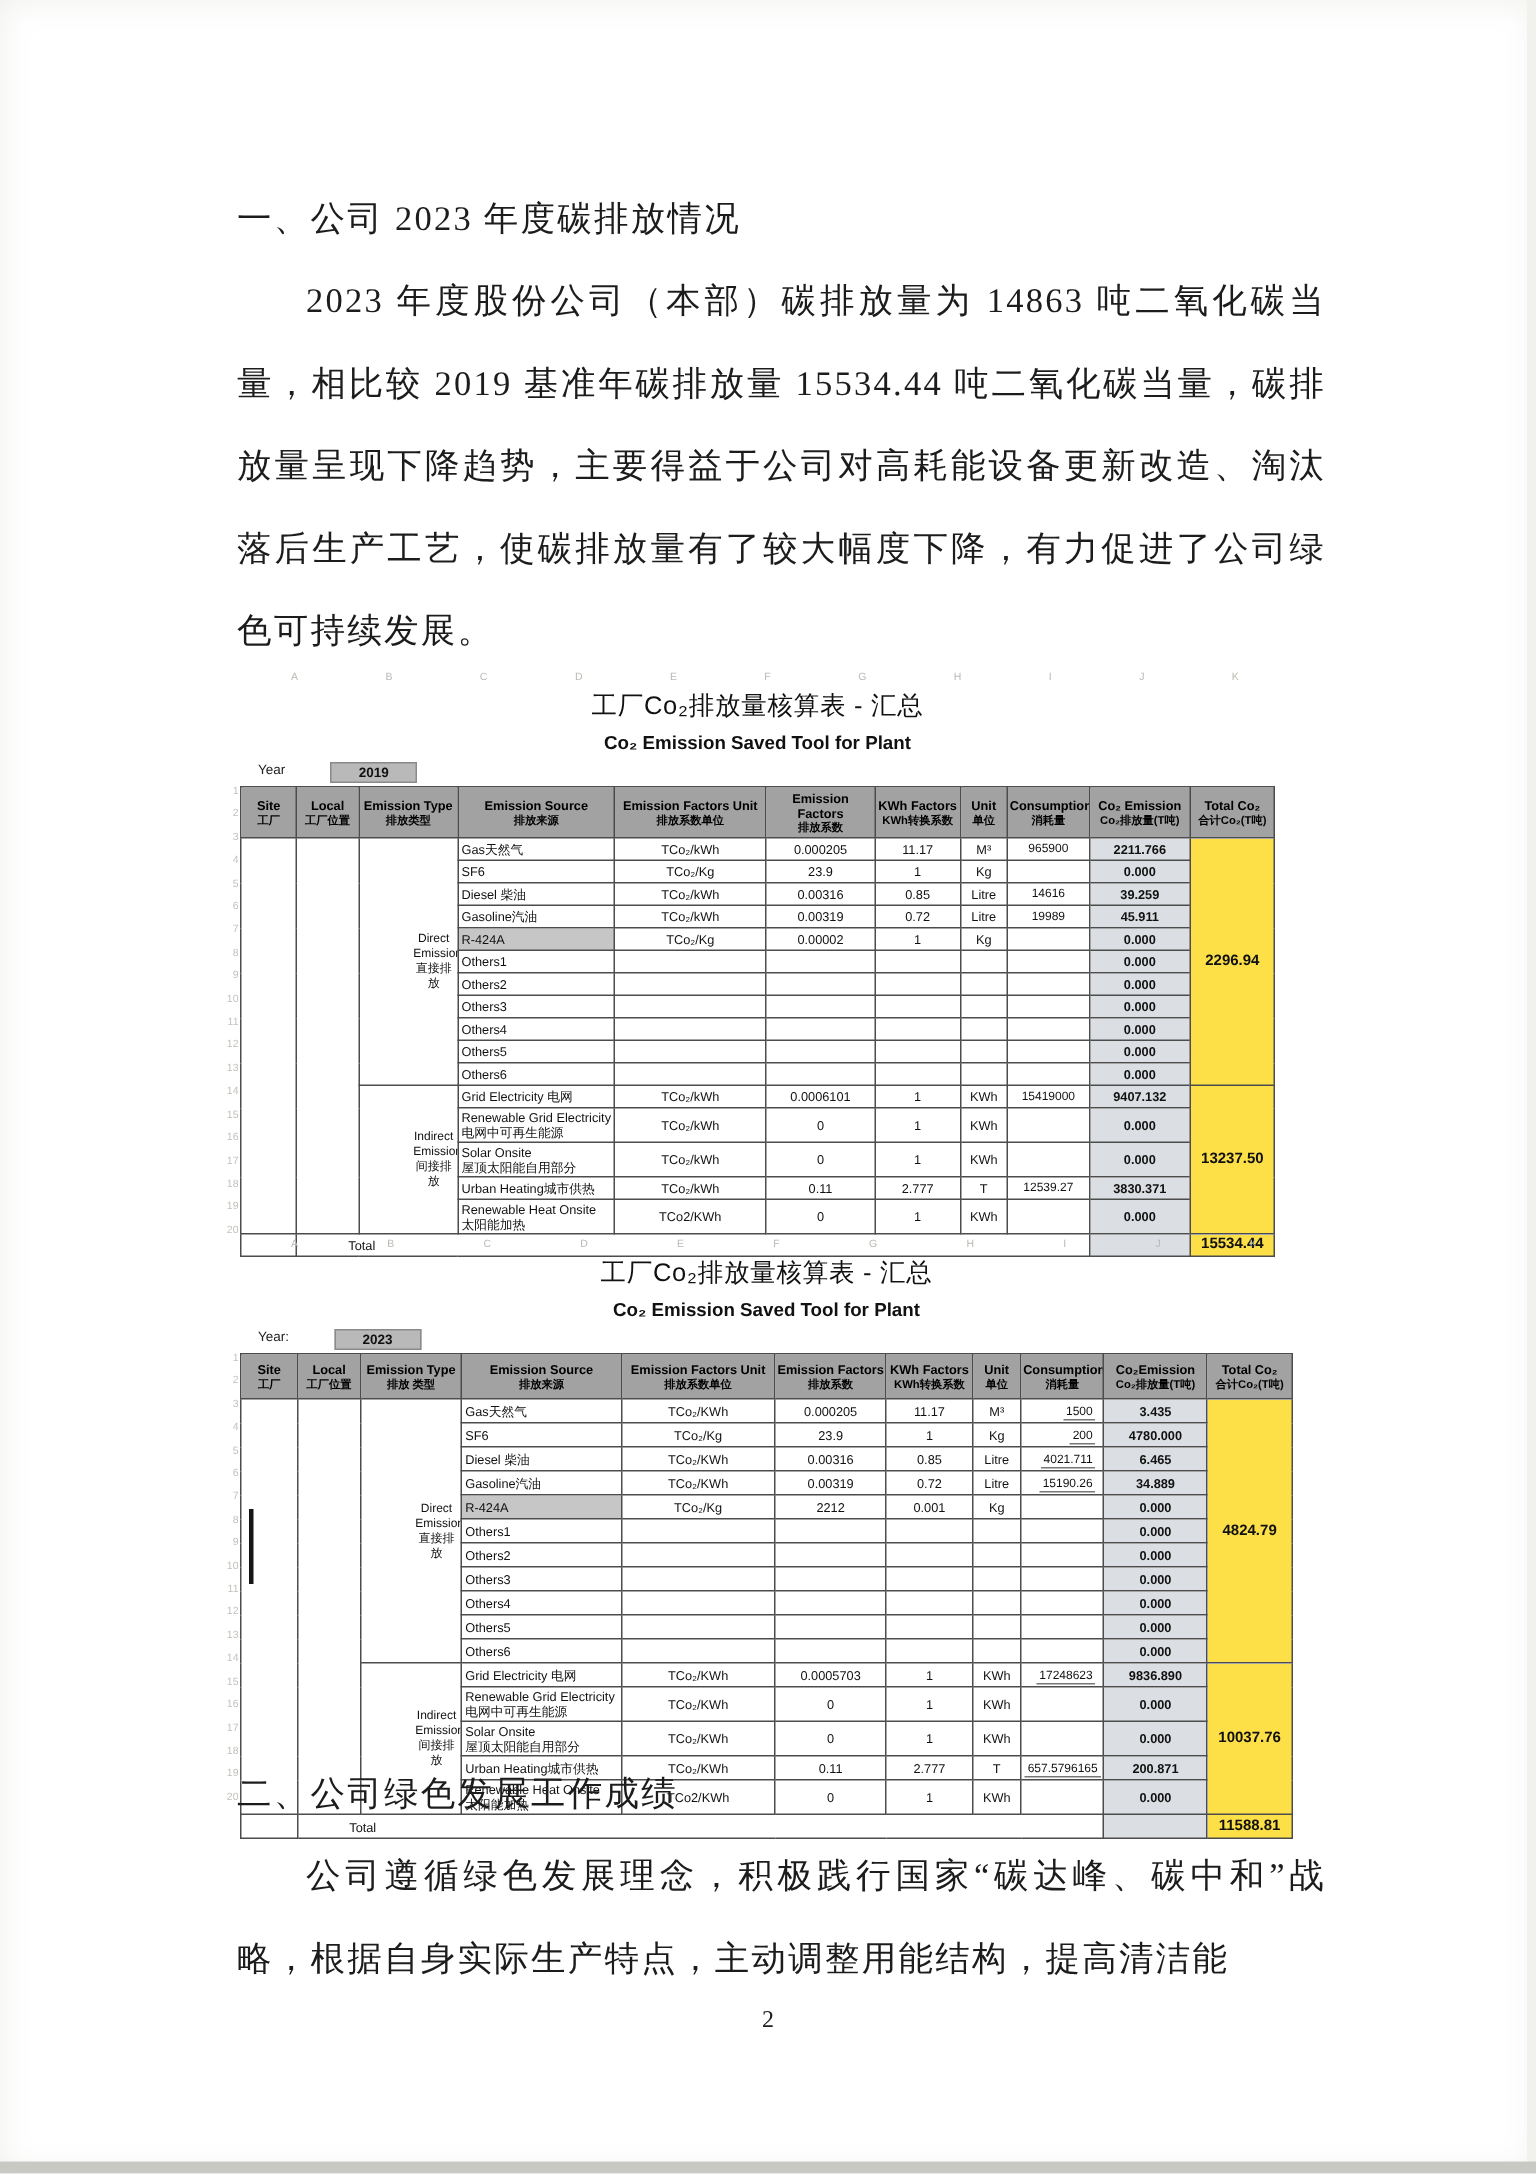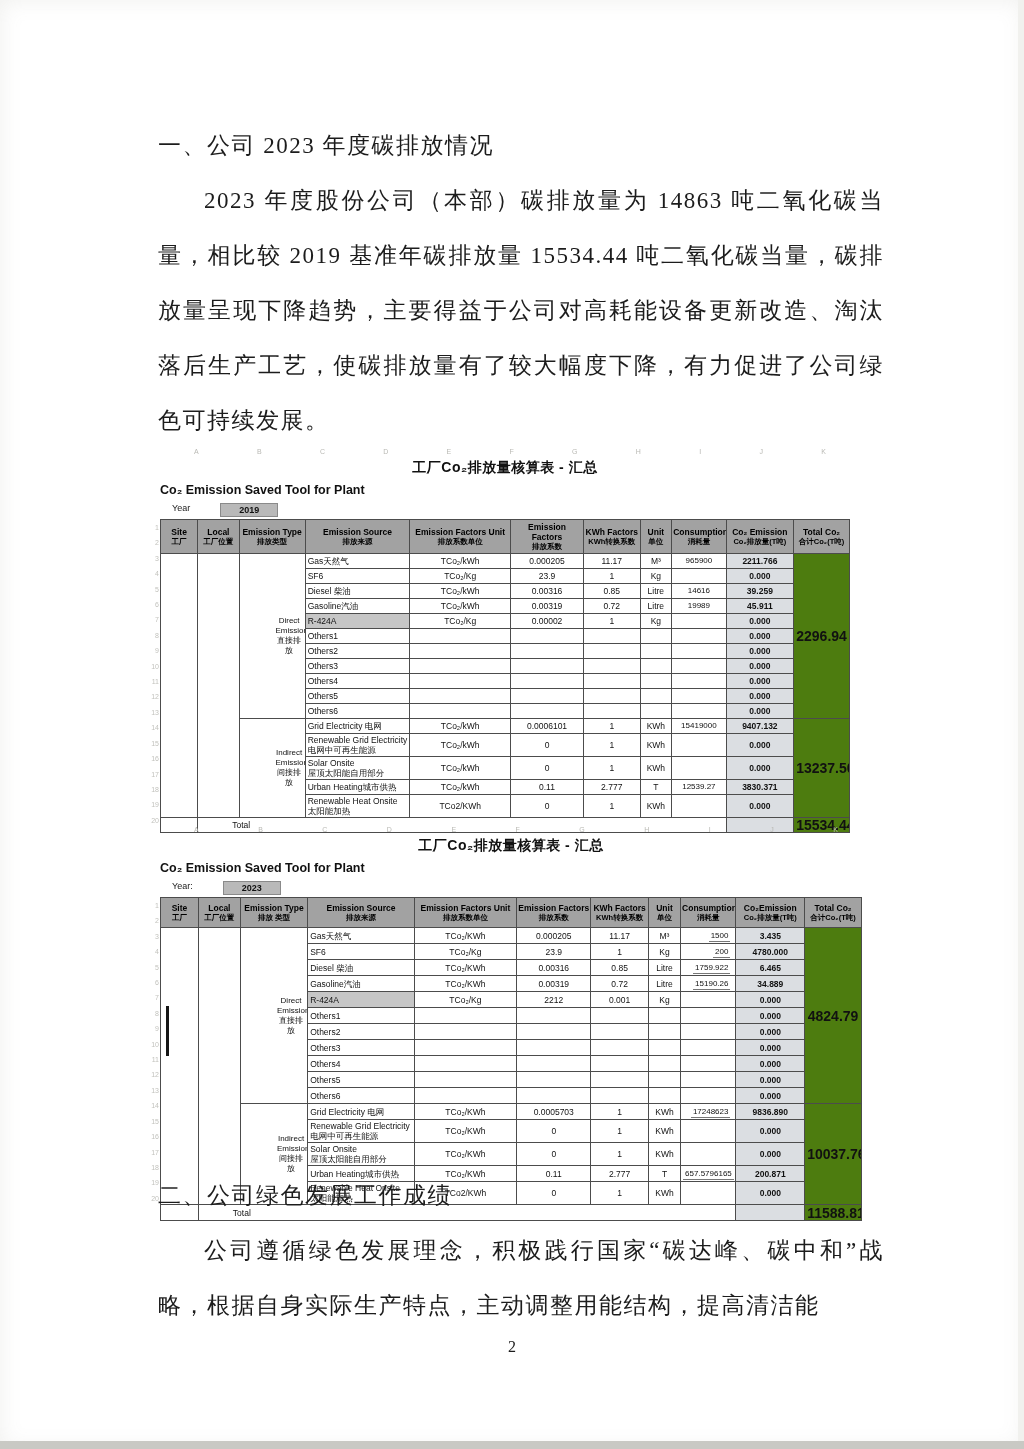--- a/index.html
+++ b/index.html
@@ -18,40 +18,40 @@
   .doc-para{text-indent:2em;margin:0;}
   .page-number{position:absolute;left:0;top:1338px;width:100%;text-align:center;
                font-size:16px;letter-spacing:0;}
 
   
   .tbl-host{position:absolute;font-family:"Liberation Sans","DejaVu Sans",sans-serif;color:#111;}
   .tbl-host-0{left:160px;top:448px;width:690px;}
   .tbl-host-1{left:160px;top:826px;width:702px;}
   .col-letters{display:flex;justify-content:space-between;padding:0 24px 0 34px;
                font-size:7px;color:#b9b9b4;height:10px;}
-  .tbl-title{text-align:center;font-size:14px;font-weight:bold;letter-spacing:.5px;margin-top:1px;}
-  .tbl-subtitle{font-size:12.5px;font-weight:bold;margin-top:6px;}
+  .tbl-title{text-align:center;font-size:17px;font-weight:normal;letter-spacing:.5px;margin-top:1px;}
+  .tbl-subtitle{text-align:center;font-size:12.5px;font-weight:bold;margin-top:6px;}
   .year-row{display:flex;align-items:flex-start;margin:6px 0 2px 12px;height:14px;}
   .year-label{font-size:9px;color:#222;}
   .year-value{margin-left:30px;background:#b9b9b9;border:1px solid #8a8a8a;
               font-size:9px;font-weight:bold;padding:0 18px;line-height:12px;}
 
   table.emission-table{border-collapse:collapse;width:100%;table-layout:fixed;
         border:1.6px solid #2e2e2e;margin-top:2px;}
   .emission-table th,.emission-table td{border:0.8px solid #4c4c4c;overflow:hidden;}
   .emission-table th{background:#a2a2a2;color:#000;padding:2px 1px;text-align:center;}
   .tbl-host-1 .emission-table th{padding:5px 1px;}
   .th-en{font-size:8.5px;font-weight:bold;line-height:10px;}
   .th-zh{font-size:7.5px;font-weight:bold;line-height:9px;}
   .emission-table td{font-size:8.5px;text-align:center;line-height:10px;height:12px;padding:1px 2px;}
   .tbl-host-1 .emission-table td{height:13px;}
   td.cell-source{text-align:left;white-space:pre-line;}
   td.cell-type{white-space:pre-line;font-size:8px;padding-left:36px;}
   td.col-emis{background:#dbdee2;font-weight:600;}
-  td.col-total{background:#4d7c0f;font-weight:600;font-size:14px;margin-top:36px;}
+  td.col-total{background:#fde047;font-weight:600;font-size:10px;margin-top:36px;}
   td.src-shaded{background:#c6c6c6;}
   td.cell-consume{font-size:8px;}
   .tbl-host-1 td.cell-consume{vertical-align:bottom;text-align:right;padding-right:5px;}
   .tbl-host-1 td.cell-consume span{display:inline-block;border-bottom:0.5px solid #777;padding:0 2px;}
   tr.total-row td{height:12px;border-top:1.4px solid #2e2e2e;}
   tr.total-row td.total-label{text-align:left;padding-left:34px;font-size:8.5px;}
   tr.group-indirect-first td{border-top:1.2px solid #2e2e2e;}
   .row-gutter{position:absolute;left:-13px;top:72px;width:12px;text-align:right;
               font-size:7px;color:#c2c2bd;line-height:15.4px;}
   .scan-bar{position:absolute;background:#161616;}
@@ -441,21 +441,21 @@
             <td class="cell-unit">Kg</td>
             <td class="cell-consume"><span>200</span></td>
             <td class="col-emis">4780.000</td>
           </tr>
           <tr>
             <td class="cell-source">Diesel 柴油</td>
             <td class="cell-funit">TCo₂/KWh</td>
             <td class="cell-factor">0.00316</td>
             <td class="cell-kwh">0.85</td>
             <td class="cell-unit">Litre</td>
-            <td class="cell-consume"><span>1759.922</span></td>
+            <td class="cell-consume"><span>4021.711</span></td>
             <td class="col-emis">6.465</td>
           </tr>
           <tr>
             <td class="cell-source">Gasoline汽油</td>
             <td class="cell-funit">TCo₂/KWh</td>
             <td class="cell-factor">0.00319</td>
             <td class="cell-kwh">0.72</td>
             <td class="cell-unit">Litre</td>
             <td class="cell-consume"><span>15190.26</span></td>
             <td class="col-emis">34.889</td>

